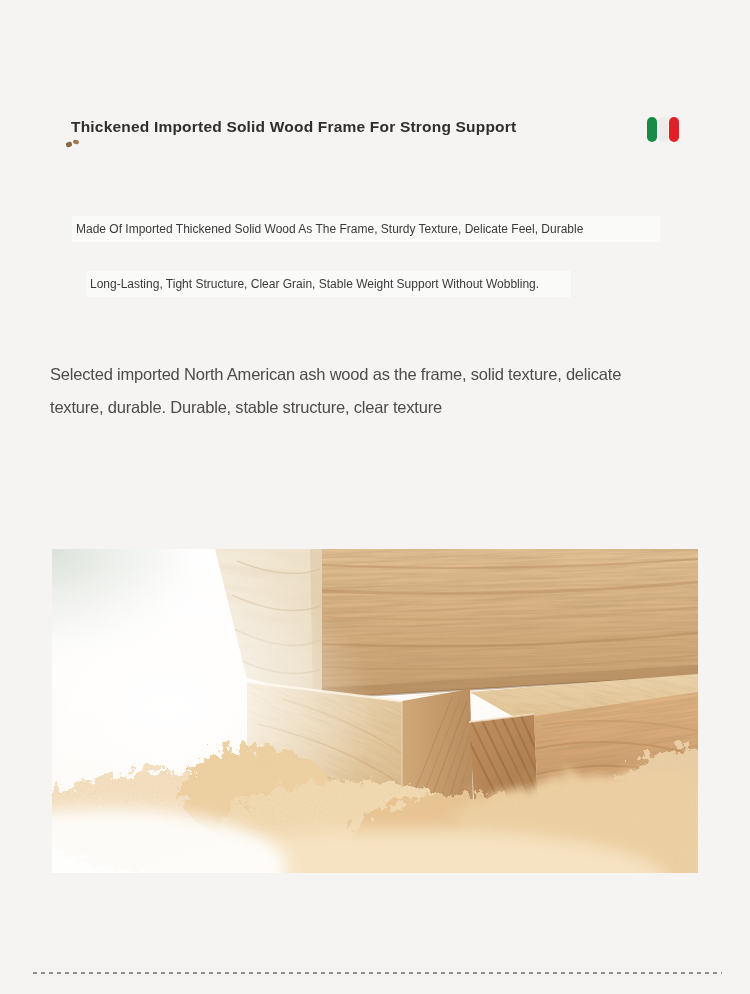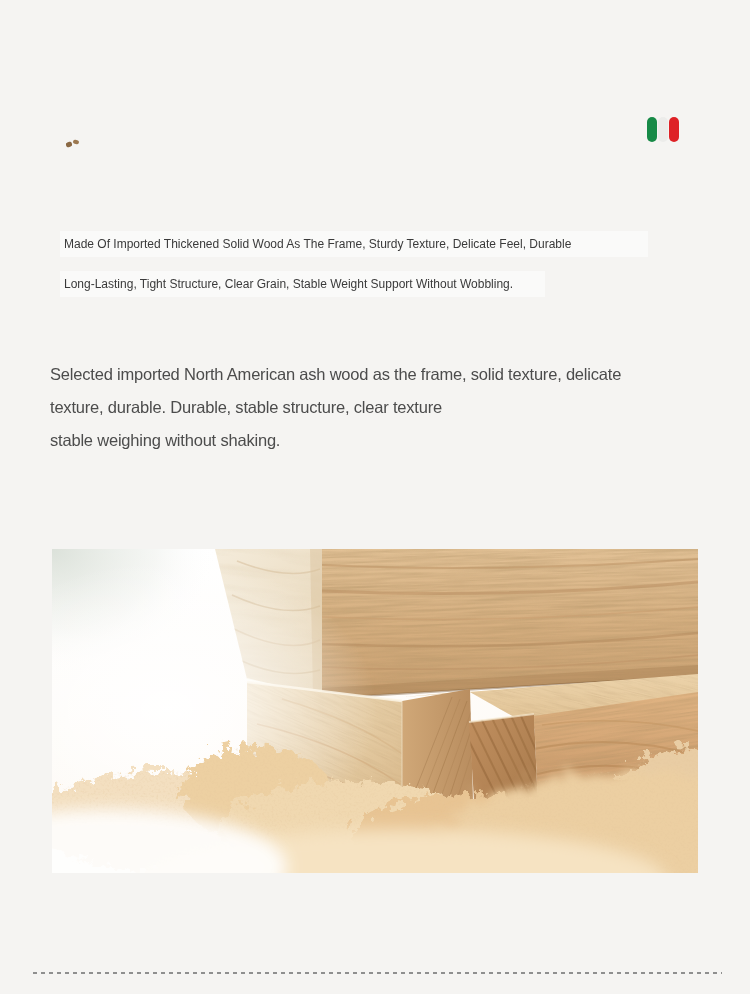--- a/index.html
+++ b/index.html
@@ -30,22 +30,22 @@
   .chip i:first-child{left:0;top:3px;width:6px;height:5px;background:#8a6844;transform:rotate(-18deg);}
   .chip i:last-child{left:7px;top:1px;width:6px;height:4px;background:#9c7850;transform:rotate(10deg);}
 
   
   .sub-line{
     position:absolute;left:60px;margin:0;
     font-size:12px;color:#3a3a3a;letter-spacing:0px;
     padding:6px 0 6px 4px;white-space:nowrap;
     background:rgba(255,255,255,0.5);
   }
-  .sub-line.l1{top:231px;width:584px;}
-  .sub-line.l2{top:271px;width:481px;}
+  .sub-line.l1{top:216px;width:584px;margin-left:12px;}
+  .sub-line.l2{top:271px;width:481px;margin-left:26px;}
 
   
   .desc{
     position:absolute;left:50px;top:358px;margin:0;
     font-size:16.5px;color:#4c4c4c;letter-spacing:-.2px;
     line-height:33px;
   }
   .desc p{margin:0;white-space:nowrap;}
 
   
@@ -59,39 +59,39 @@
   .divider{
     position:absolute;left:33px;top:972px;width:689px;height:2px;
     background:repeating-linear-gradient(90deg,#8f8f8f 0 4px,transparent 4px 8px);
   }
 </style>
 </head>
 <body>
 
 <div class="page">
 
+  <h1 class="title">Thickened Imported Solid Wood Frame For Strong Support</h1>
 
   <div class="flag">
     <span class="bar" style="background:#178a47"></span>
     <span class="bar" style="background:#ececea"></span>
     <span class="bar" style="background:#de2126"></span>
   </div>
 
   <span class="chip">
       <i></i>
       <i></i>
     </span>
 
   <p class="sub-line l1">Made Of Imported Thickened Solid Wood As The Frame, Sturdy Texture, Delicate Feel, Durable</p>
   <p class="sub-line l2">Long-Lasting, Tight Structure, Clear Grain, Stable Weight Support Without Wobbling.</p>
 
   <div class="desc">
     <p>Selected imported North American ash wood as the frame, solid texture, delicate</p>
     <p>texture, durable. Durable, stable structure, clear texture</p>
-    <p>stable weighing without shaking.</p>
   </div>
 
   <figure class="hero" role="img" aria-label="Stacked light solid wood lumber blocks with curly wood shavings around them">
     <svg viewBox="0 0 646 324" preserveAspectRatio="none" xmlns="http://www.w3.org/2000/svg" aria-hidden="true">
       <defs>
         <linearGradient id="bgGrad" x1="0" y1="0" x2="0" y2="1">
           <stop offset="0" stop-color="#ffffff"></stop>
             <stop offset="1" stop-color="#fdf8f1"></stop>
         </linearGradient>
         <radialGradient id="cornerTint" cx="0%" cy="0%" r="80%">

